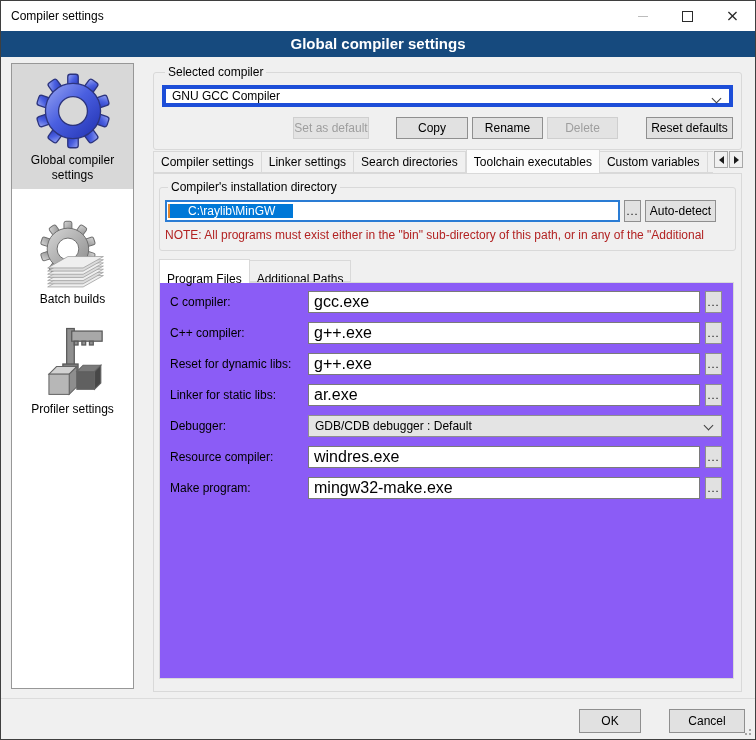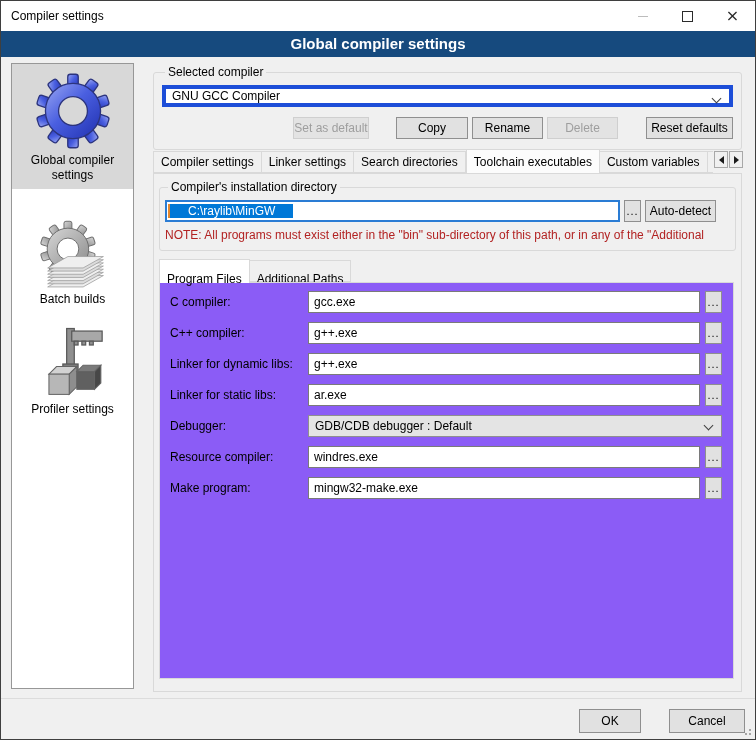--- a/index.html
+++ b/index.html
@@ -91,21 +91,21 @@
     border:1px solid #d9d9d9;box-sizing:border-box;}
   .subtab.selected{height:24px;line-height:23px;background:#fff;border-bottom:none;
     position:relative;z-index:3;margin-bottom:-1px;}
   .subtab + .subtab{border-left:none;}
   .subpage{position:absolute;left:5px;top:108px;width:575px;height:397px;background:#8b5cf6;
     border:1px solid #d9d9d9;box-sizing:border-box;padding-top:8px;}
 
   .frow{display:flex;align-items:center;height:22px;margin:0 11px 9px 10px;}
   .flabel{flex:0 0 138px;}
   .finput{flex:1;height:22px;box-sizing:border-box;border:1px solid #7a7a7a;background:#fff;
-    padding:0 5px;font-family:inherit;font-size:12px;color:#000;outline:none;}
+    padding:0 5px;font-family:inherit;font-size:16px;color:#000;outline:none;}
   .fdots{flex:0 0 17px;height:22px;margin-left:5px;line-height:6px;font-size:11px;letter-spacing:1px;}
   .fcombo{flex:1;height:22px;box-sizing:border-box;border:1px solid #8f8f8f;background:#e4e4e4;
     display:flex;align-items:center;padding:0 24px 0 6px;position:relative;}
 
   
   .footer-line{position:absolute;left:0;top:697px;width:100%;height:1px;background:#dcdcdc;}
   .ok-btn{position:absolute;left:578px;top:708px;width:62px;height:24px;}
   .cancel-btn{position:absolute;left:668px;top:708px;width:76px;height:24px;}
   .grip{position:absolute;right:4px;bottom:4px;width:2px;height:2px;background:#a6a6a6;
     box-shadow:-4px 0 #a6a6a6,0 -4px #a6a6a6;}
@@ -282,21 +282,21 @@
         <button class="btn fdots">...</button>
       </div>
 
       <div class="frow">
         <span class="flabel">C++ compiler:</span>
         <input class="finput" value="g++.exe" style="">
         <button class="btn fdots">...</button>
       </div>
 
       <div class="frow">
-        <span class="flabel">Linker for dynamic libs:</span>
+        <span class="flabel">Reset for dynamic libs:</span>
         <input class="finput" value="g++.exe" style="">
         <button class="btn fdots">...</button>
       </div>
 
       <div class="frow">
         <span class="flabel">Linker for static libs:</span>
         <input class="finput" value="ar.exe" style="">
         <button class="btn fdots">...</button>
       </div>
 

